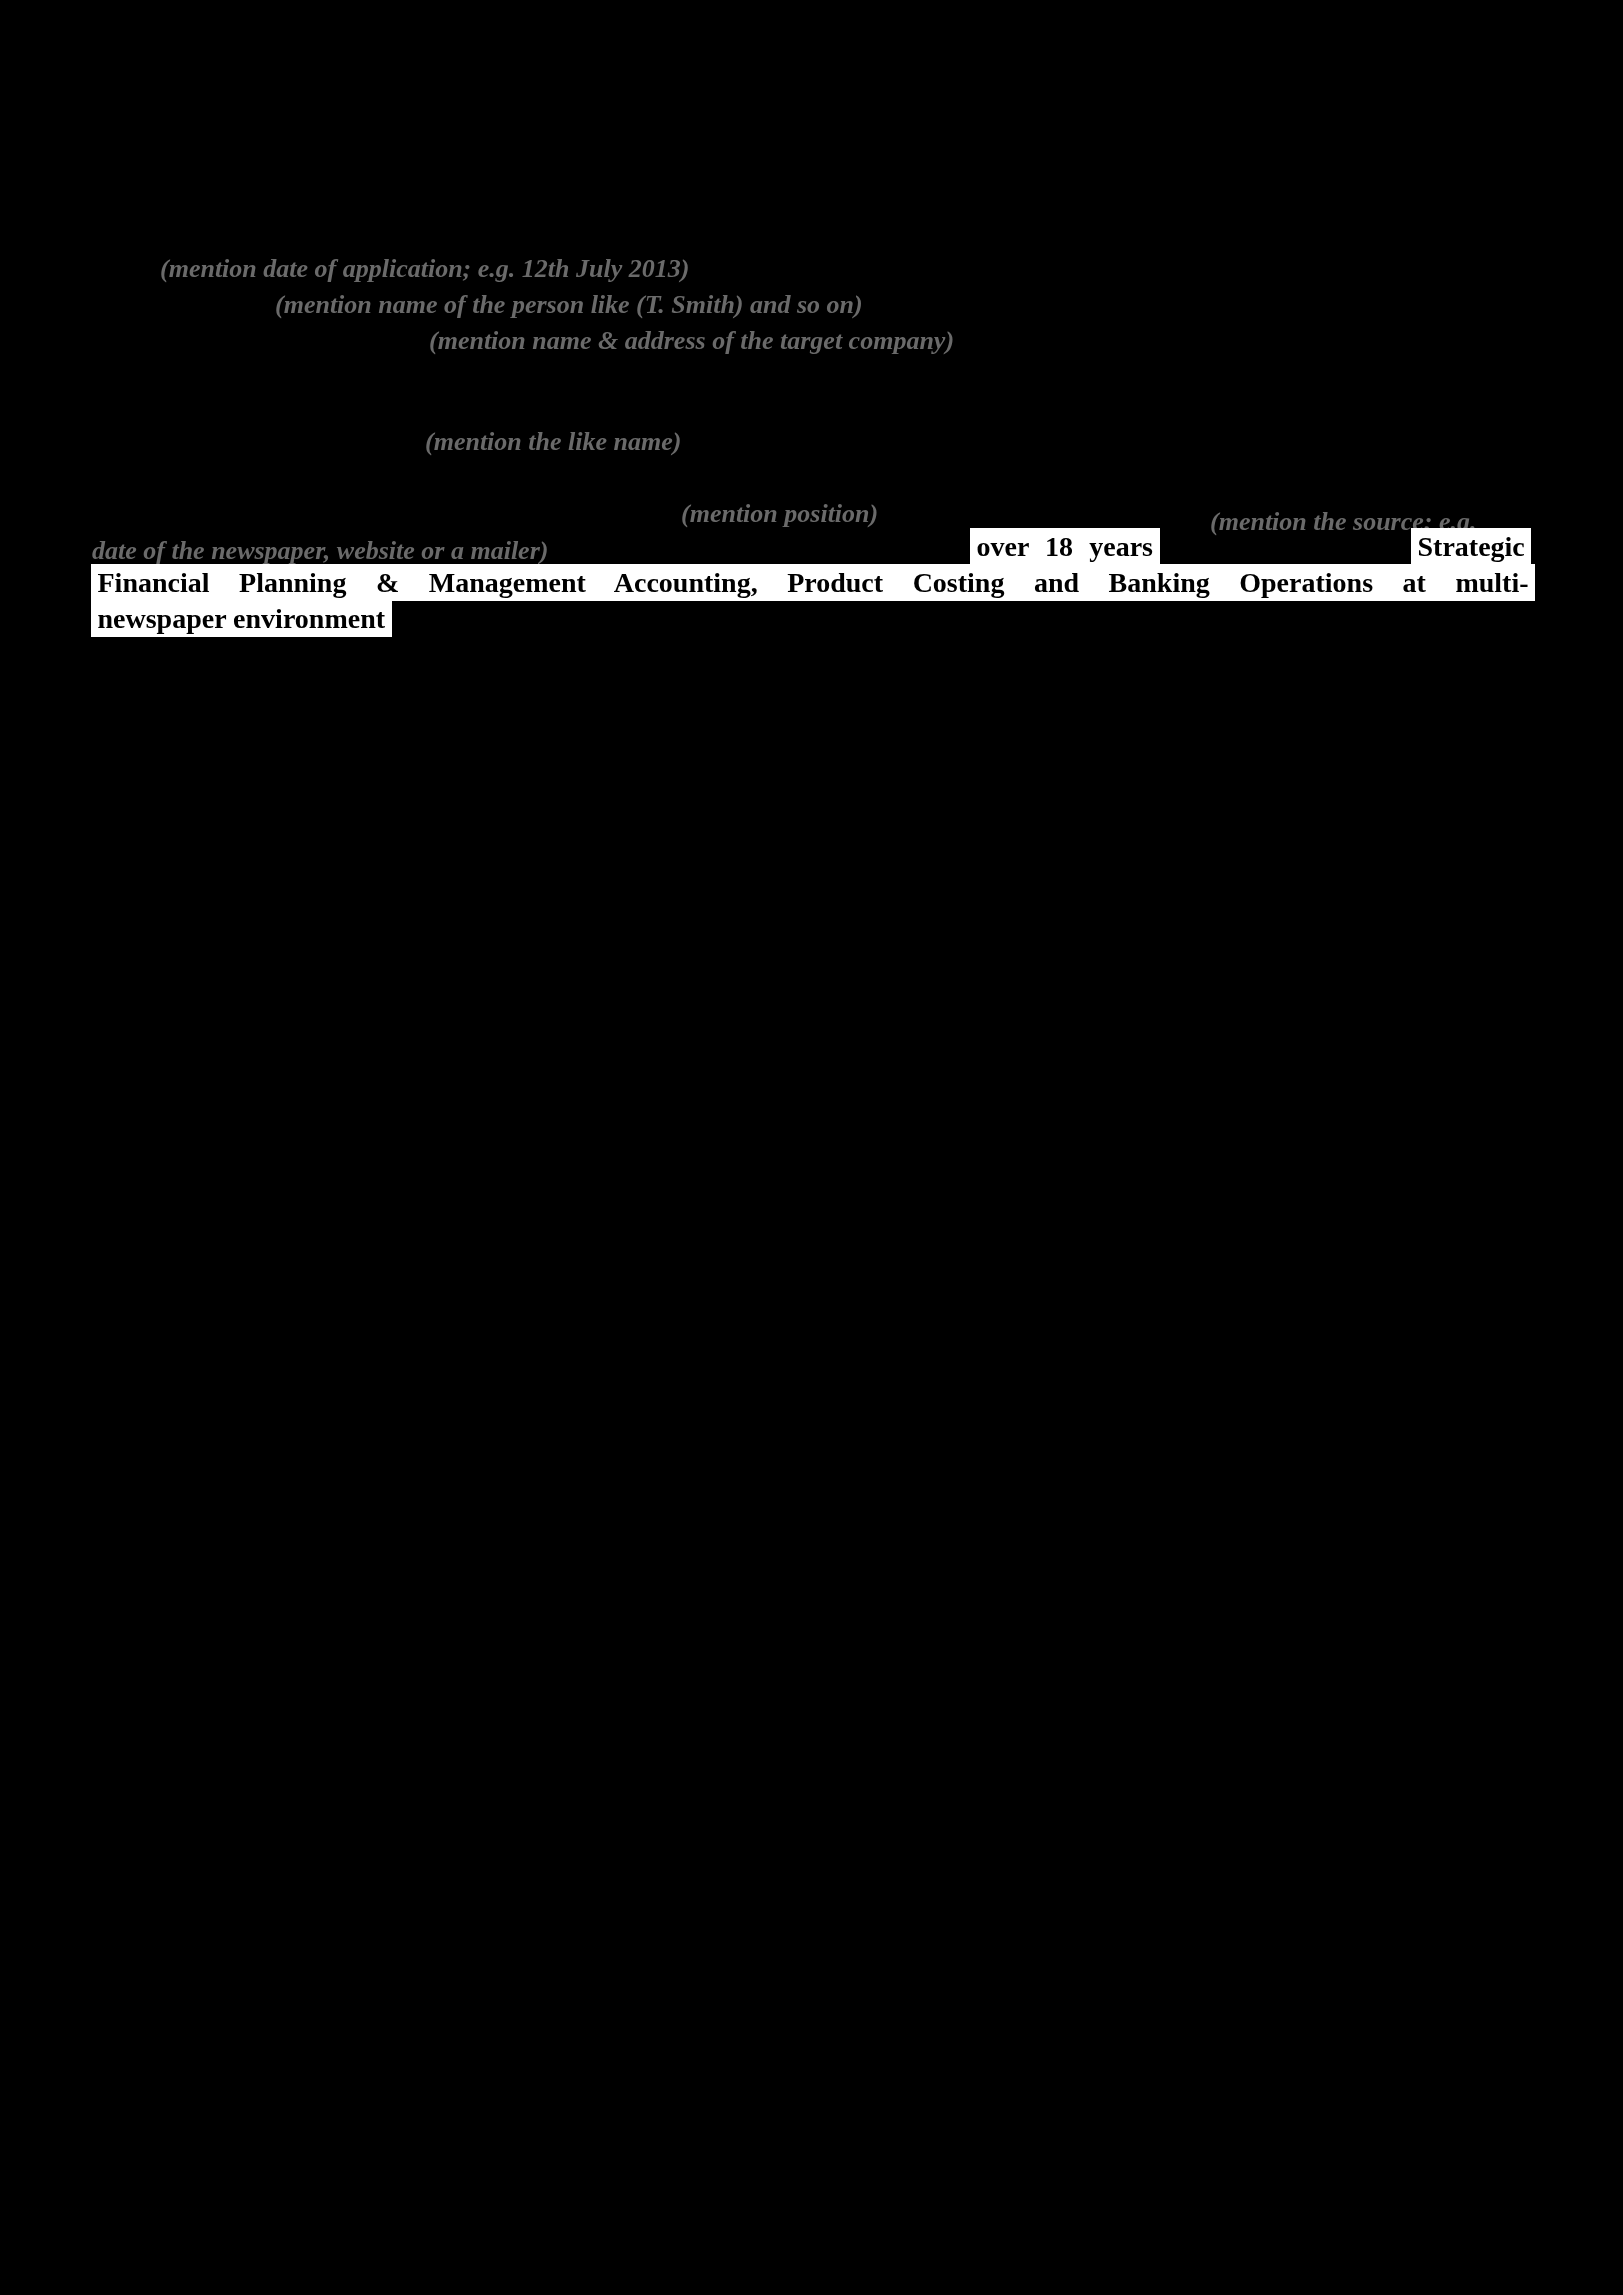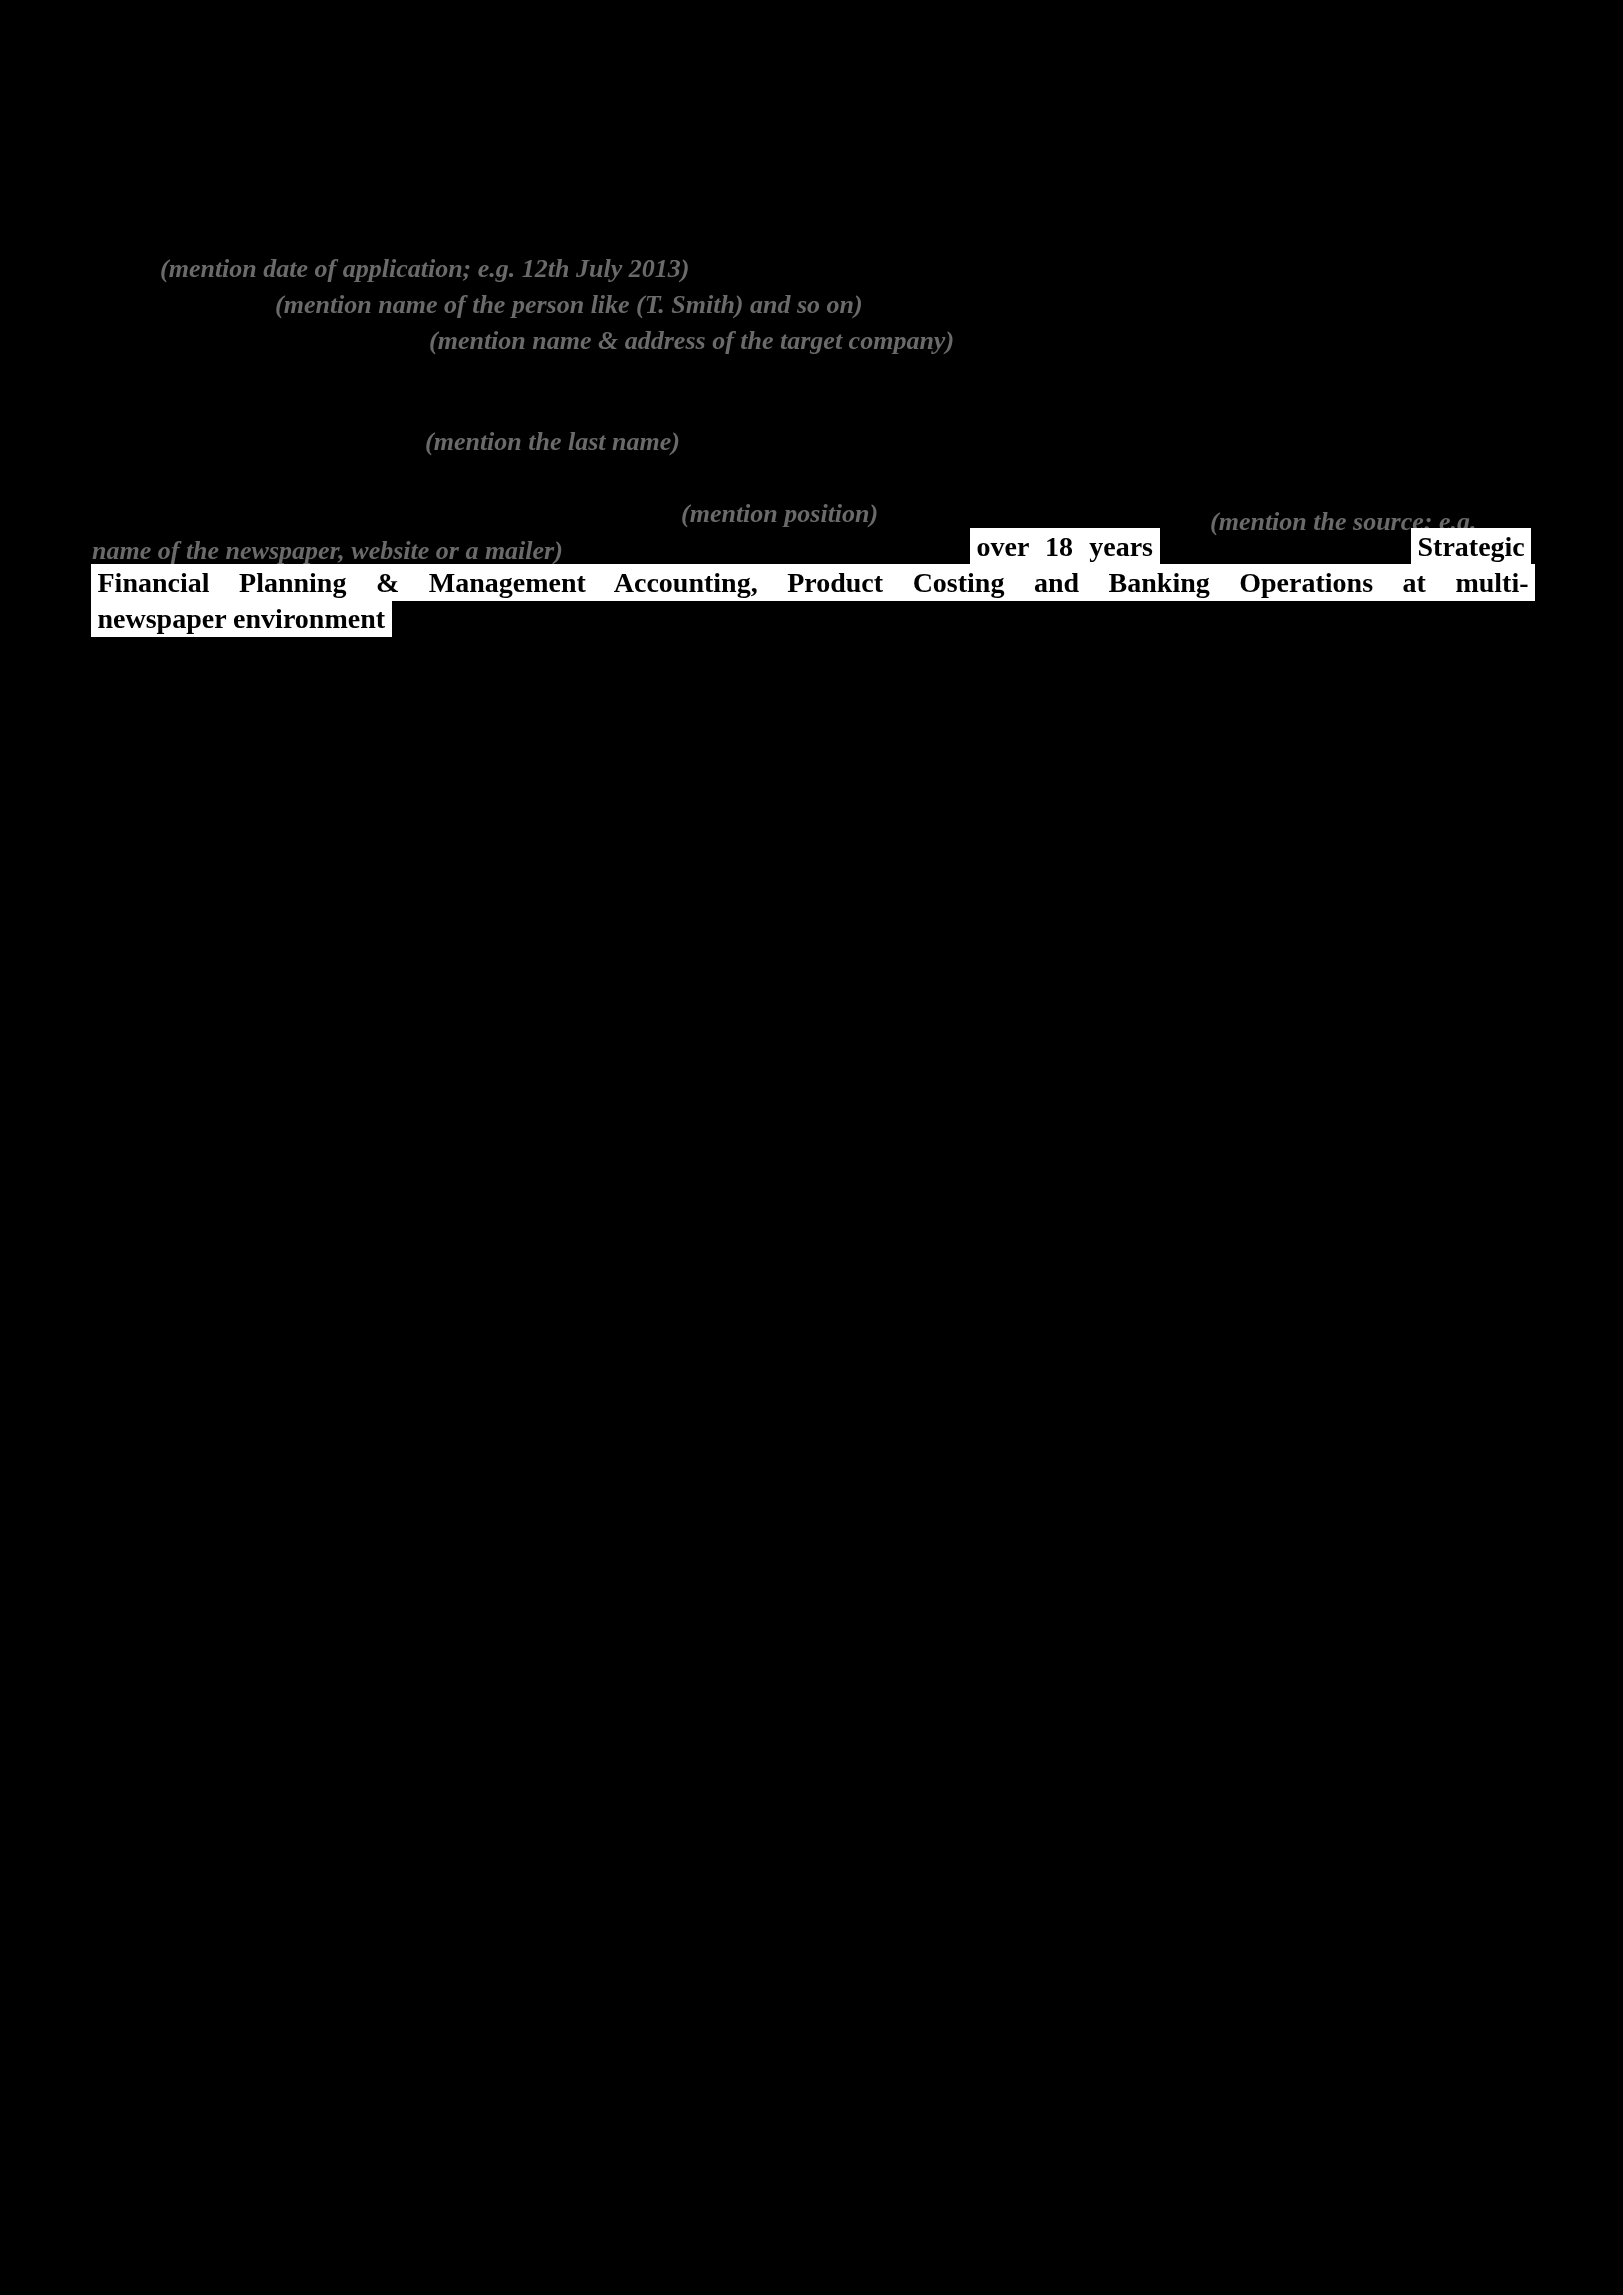--- a/index.html
+++ b/index.html
@@ -53,27 +53,27 @@
 <body>
 
 <div class="page">
 
   <span class="ph" style="left:160px; top:251px;">(mention date of application; e.g. 12th July 2013)</span>
 
   <span class="ph" style="left:429px; top:323px;">(mention name &amp; address of the target company)</span>
 
   <span class="ph" style="left:275px; top:287px;">(mention name of the person like (T. Smith) and so on)</span>
 
-  <span class="ph" style="left:425px; top:424px;">(mention the last name)</span>
+  <span class="ph" style="left:425px; top:424px;">(mention the like name)</span>
 
   <span class="ph" style="left:681px; top:496px;">(mention position)</span>
 
   <span class="ph" style="left:1210px; top:504px;">(mention the source; e.g.</span>
 
-  <span class="ph" style="left:92px; top:533px;">name of the newspaper, website or a mailer)</span>
+  <span class="ph" style="left:92px; top:533px;">date of the newspaper, website or a mailer)</span>
 
   <span class="hl hl-wordgap" style="left:970px; top:528px;">over 18 years</span>
 
   <span class="hl" style="left:1411px; top:528px;">Strategic</span>
 
   <div class="hl hl-justify" style="left:91px; top:564px; width:1444px;">Financial Planning &amp; Management Accounting, Product Costing and Banking Operations at multi-</div>
 
   <span class="hl" style="left:91px; top:600px;">newspaper environment</span>
 
 </div>

